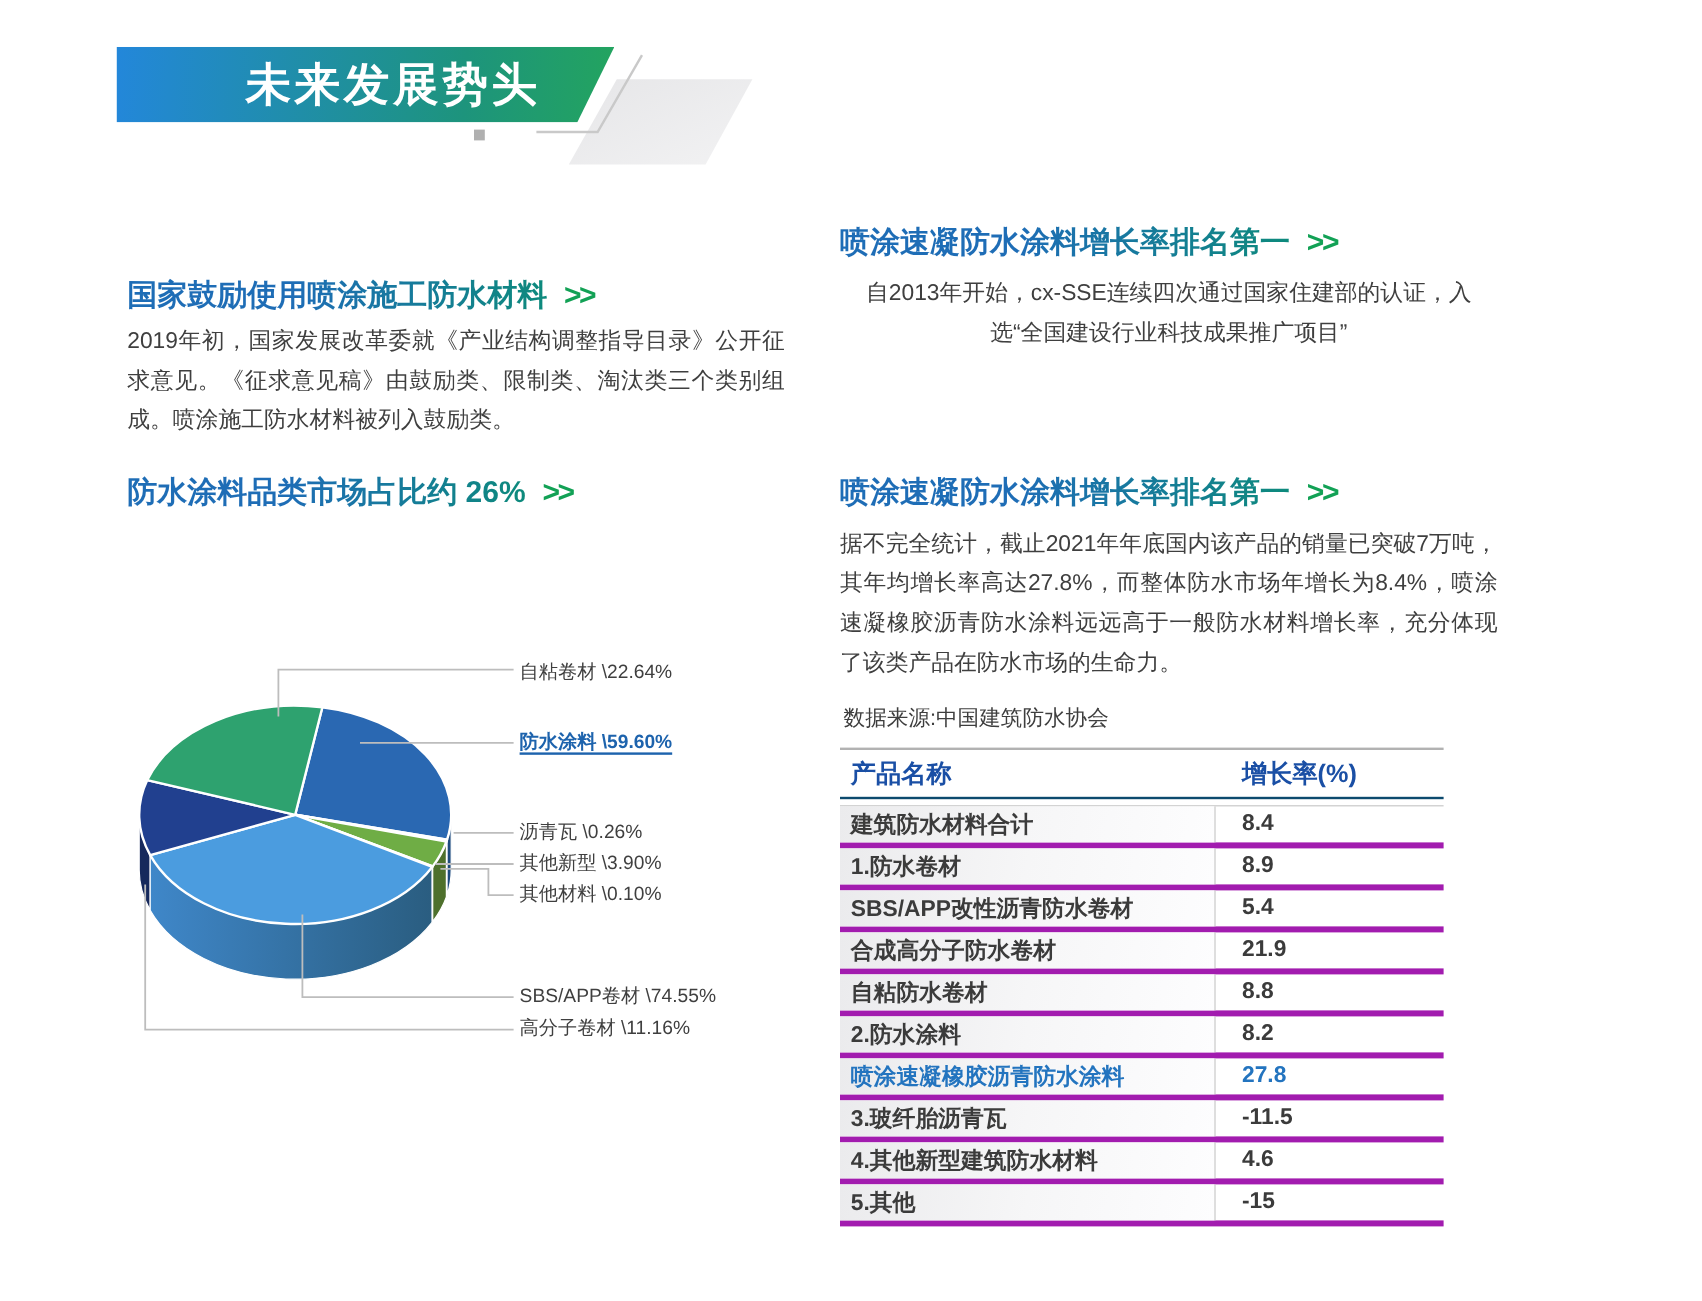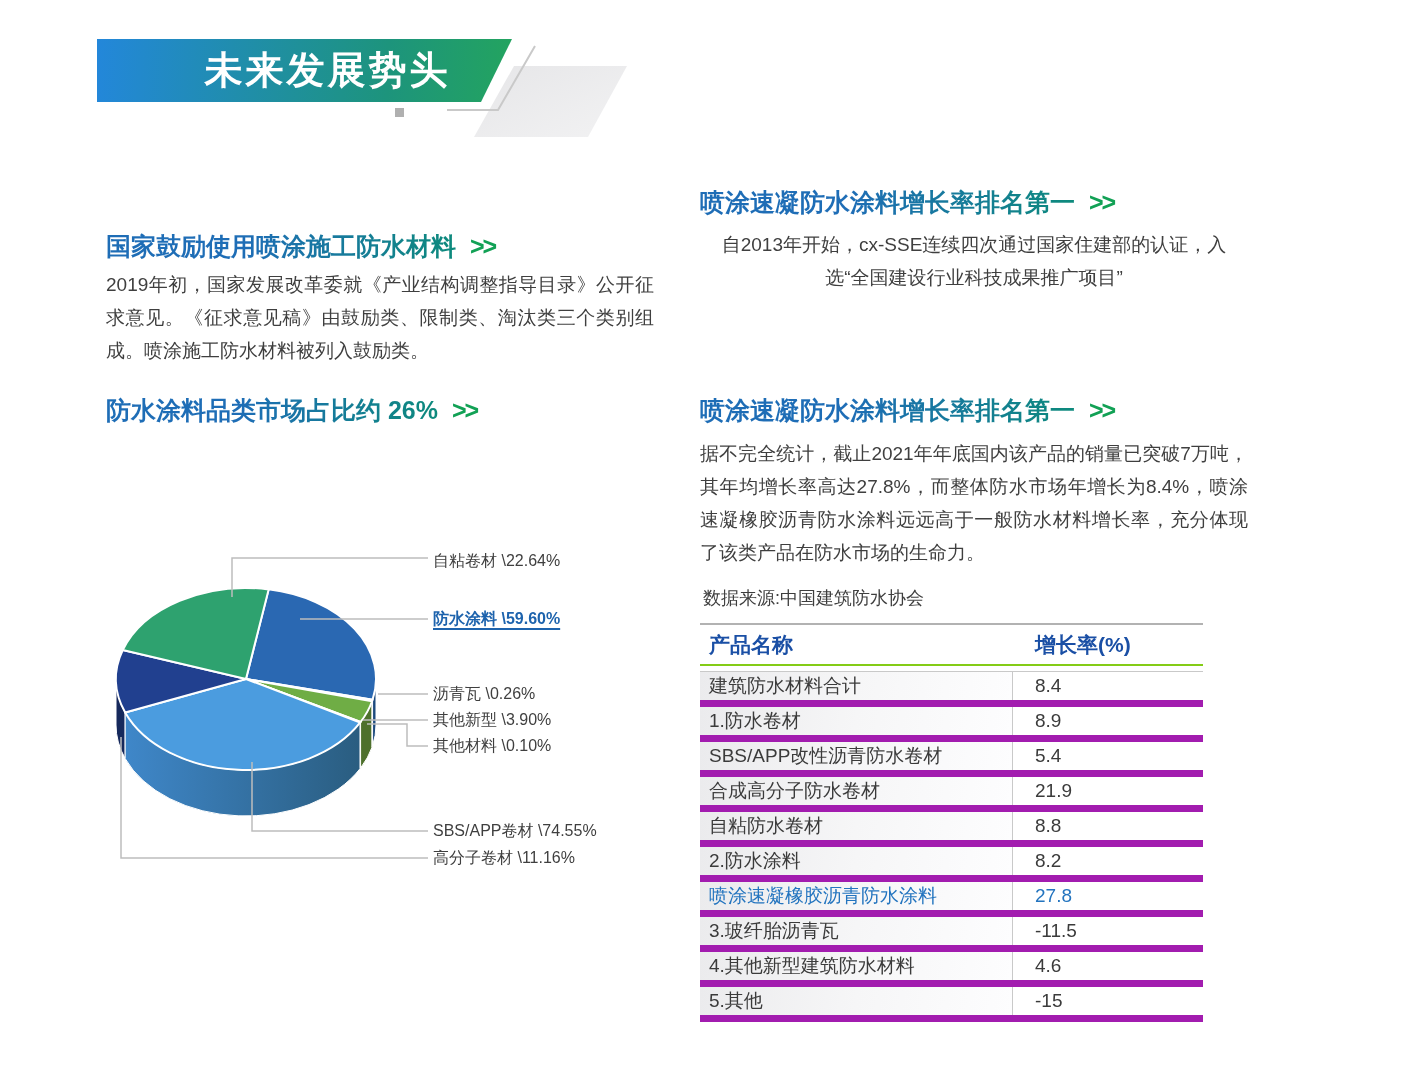--- a/index.html
+++ b/index.html
@@ -29,25 +29,25 @@
   .chart{position:absolute;left:0;top:540px;width:680px;height:344px;}
   .chart svg{position:absolute;left:0;top:0;}
   .pie-label{position:absolute;font-size:16px;line-height:26px;color:#3f3f3f;white-space:nowrap;}
   .pie-label.hl{color:#1d63ad;font-weight:bold;text-decoration:underline;
                 text-decoration-thickness:2px;text-underline-offset:4px;}
 
   
   .source{position:absolute;left:703px;top:586px;font-size:18px;color:#3e3e3e;}
   .gtable{position:absolute;left:700px;top:623px;width:503px;}
   .thead{display:flex;height:43px;align-items:center;
-         border-top:2px solid #b2b2b2;border-bottom:2px solid #84cc16;box-sizing:border-box;}
+         border-top:2px solid #b2b2b2;border-bottom:2px solid #0c4a6e;box-sizing:border-box;}
   .thead .hname{width:313px;padding-left:9px;font-size:21px;font-weight:bold;color:#1a4fa5;box-sizing:border-box;}
   .thead .hval{flex:1;padding-left:22px;font-size:21px;font-weight:bold;color:#1a4fa5;box-sizing:border-box;}
   .dline{height:5px;border-bottom:1px solid #c9c9c9;}
-  .trow{display:flex;height:35px;border-bottom:7px solid #a21caf;box-sizing:border-box;}
+  .trow{display:flex;height:35px;border-bottom:5px solid #a21caf;box-sizing:border-box;font-weight:bold;}
   .trow .tname{width:313px;padding-left:9px;display:flex;align-items:center;font-size:19px;
         background:linear-gradient(100deg,#ebebed 0%,#f6f6f7 50%,#fdfdfe 100%);
         border-right:1px solid #c9c9c9;box-sizing:border-box;color:#3b3b3b;}
   .trow .tval{flex:1;padding-left:22px;display:flex;align-items:center;font-size:19px;color:#3b3b3b;}
   .trow.hl .tname,.trow.hl .tval{color:#2374bf;}
 </style>
 </head>
 <body>
 
 <div class="page">

